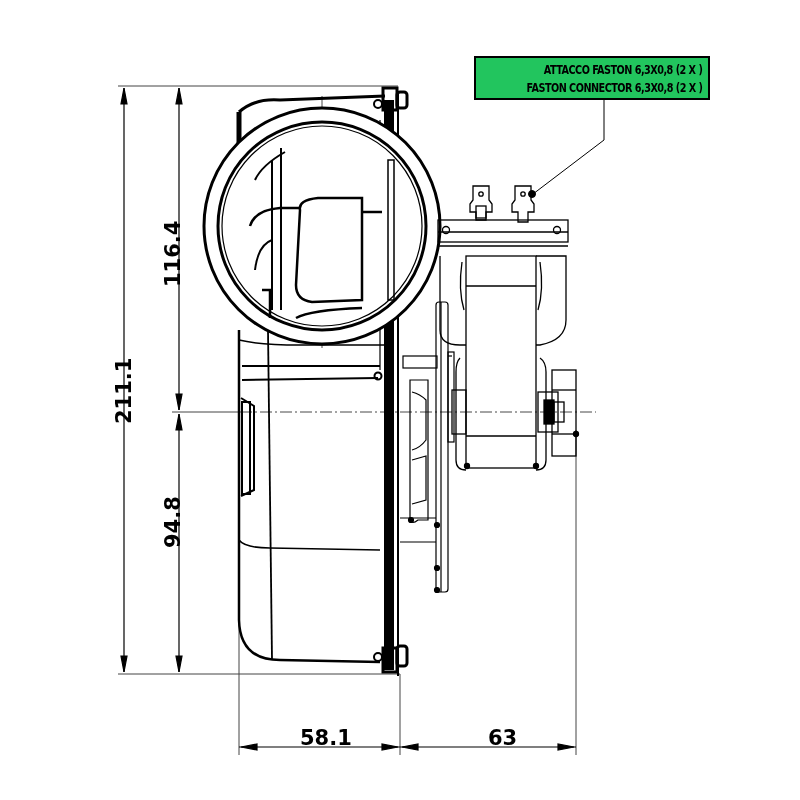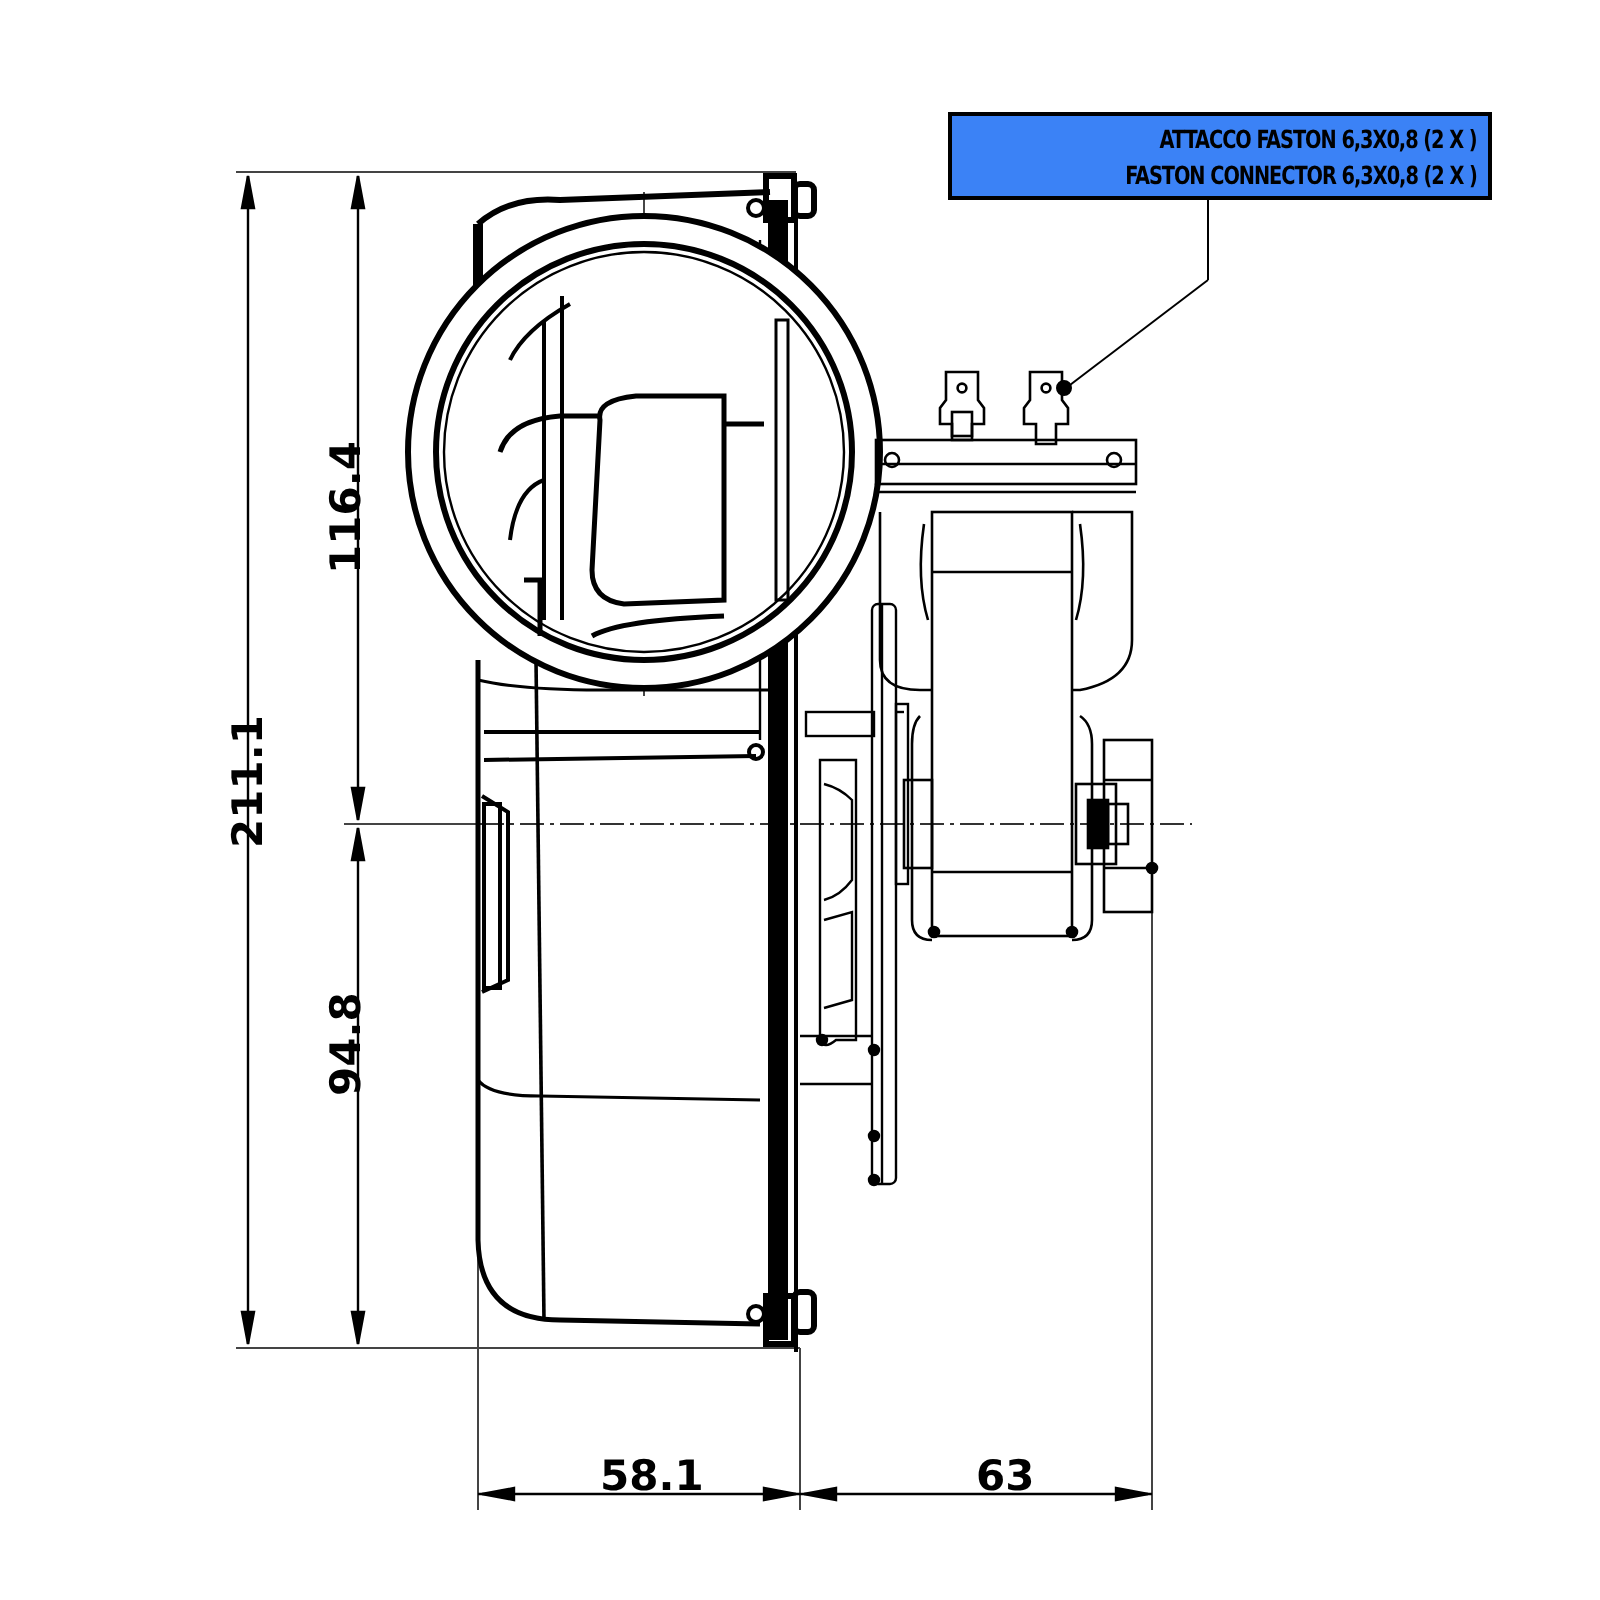--- a/index.html
+++ b/index.html
@@ -1,19 +1,19 @@
 <!DOCTYPE html>
 <html><head>
 <meta charset="utf-8">
 <style>
   html, body { margin: 0; padding: 0; background: #ffffff; }
   body { width: 800px; height: 800px; position: relative; overflow: hidden; font-family: "DejaVu Sans", sans-serif; }
   #drawing { position: absolute; left: 0; top: 0; }
   .dimtext { font-family: "DejaVu Sans", sans-serif; font-weight: bold; fill: #000; }
-  .note { position: absolute; left: 474px; top: 56px; width: 272px; height: 44px; border: 2px solid #000; background: #3b82f6; box-sizing: border-box; }
+  .note { position: absolute; left: 474px; top: 56px; width: 236px; height: 44px; border: 2px solid #000; background: #22c55e; box-sizing: border-box; }
   .note-line { position: absolute; right: 6px; font-family: "DejaVu Sans Condensed", "DejaVu Sans", sans-serif; font-weight: bold; font-size: 12.5px; letter-spacing: -0.6px; color: #000; white-space: nowrap; transform: scaleX(0.86); transform-origin: right center; }
   .note-line.l1 { top: 4px; }
   .note-line.l2 { top: 22px; right: 6px; }
 </style>
 </head>
 <body>
 
 <svg id="drawing" width="800" height="800" viewBox="0 0 800 800" xmlns="http://www.w3.org/2000/svg">
 
   <g stroke="#444" stroke-width="1" fill="none">

